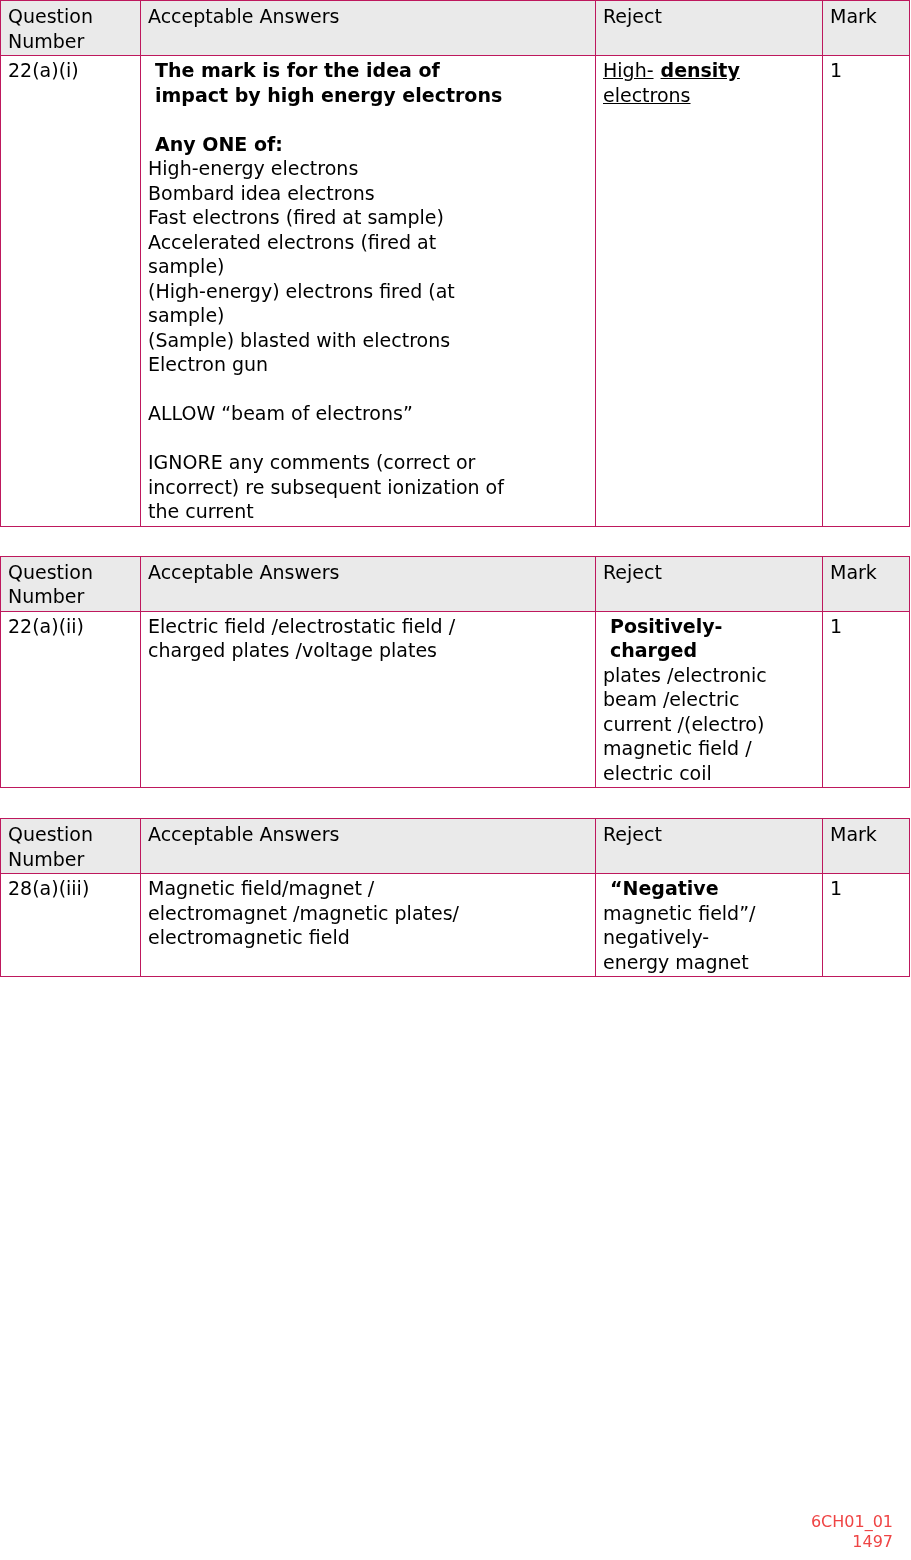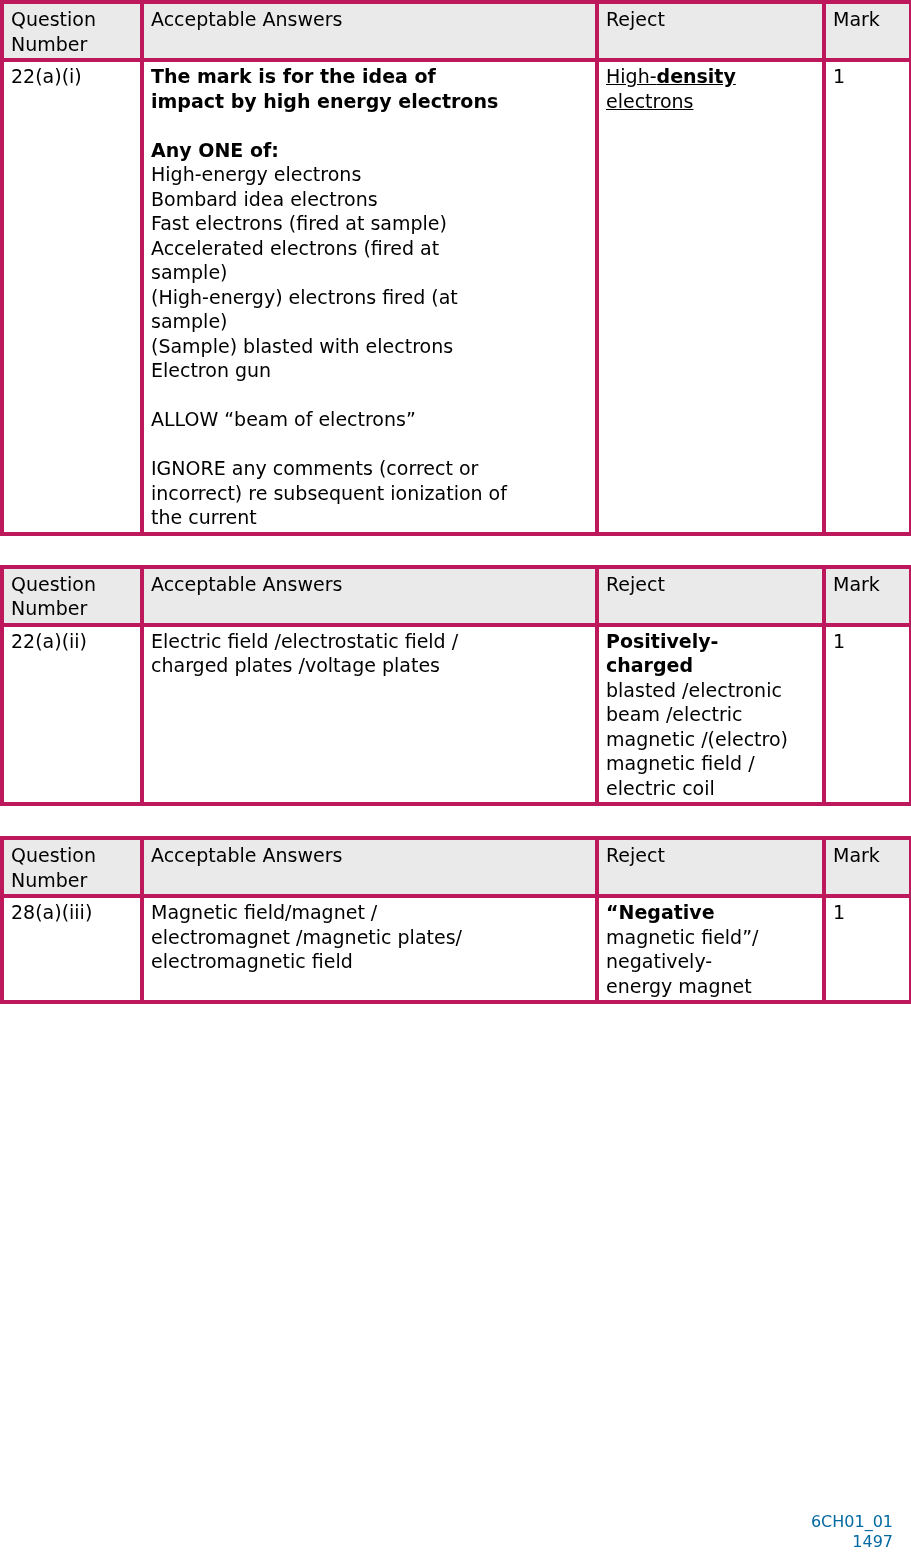--- a/index.html
+++ b/index.html
@@ -26,21 +26,21 @@
   table.mark-table {
     border-collapse: collapse;
     table-layout: fixed;
     width: 909px;
     margin: 0;
     border: 1px solid #555555;
   }
 
   table.mark-table td,
   table.mark-table th {
-    border: 4px solid #be185d;
+    border: 1px solid #be185d;
     vertical-align: top;
     padding: 2px 5px 2px 7px;
     font-size: 19px;
     line-height: 24.5px;
     font-weight: normal;
     text-align: left;
   }
 
   table.mark-table thead th {
     background: #eaeaea;
@@ -53,39 +53,39 @@
   .col-ans   { width: 455px; }
   .col-rej   { width: 227px; }
   .col-mark  { width: 87px; }
 
   .qnum-cell { font-weight: bold; padding-left: 9px; margin-left: 20px; }
   .mark-cell { font-weight: bold; padding-left: 9px; }
 
   .hdr-qnum { padding-left: 9px; }
   .hdr-mark { padding-left: 9px; }
 
-  b, .b { font-weight: bold; }
+  b, .b { font-weight: bold; margin-left: 7px; }
 
   .blank-line { display: block; height: 24.5px; }
 
   .tbl-gap-1 { height: 29px; }
   .tbl-gap-2 { height: 30px; }
 
   
   .rej-offset { padding-top: 112px; text-decoration: underline; }
 
   .footer {
     position: absolute;
     right: 18px;
     bottom: 8px;
     text-align: right;
     font-size: 16px;
     line-height: 20px;
     font-family: "DejaVu Sans", sans-serif;
-    color: #0369a1;
+    color: #ef4444;
   }
   .footer div { white-space: nowrap; }
 </style>
 </head>
 <body>
 
 <div class="page">
 
   <table class="mark-table">
     <colgroup>
@@ -161,23 +161,23 @@
     <tbody>
       <tr>
         <td class="qnum-cell">22(a)(ii)</td>
         <td>
           <div>Electric field /electrostatic field /</div>
           <div>charged plates /voltage plates</div>
         </td>
         <td>
           <div><b>Positively-</b></div>
           <div><b>charged</b></div>
-          <div>blasted /electronic</div>
+          <div>plates /electronic</div>
           <div>beam /electric</div>
-          <div>magnetic /(electro)</div>
+          <div>current /(electro)</div>
           <div>magnetic field /</div>
           <div>electric coil</div>
         </td>
         <td class="mark-cell">1</td>
       </tr>
     </tbody>
   </table>
 
   <div class="tbl-gap-2"></div>
 

